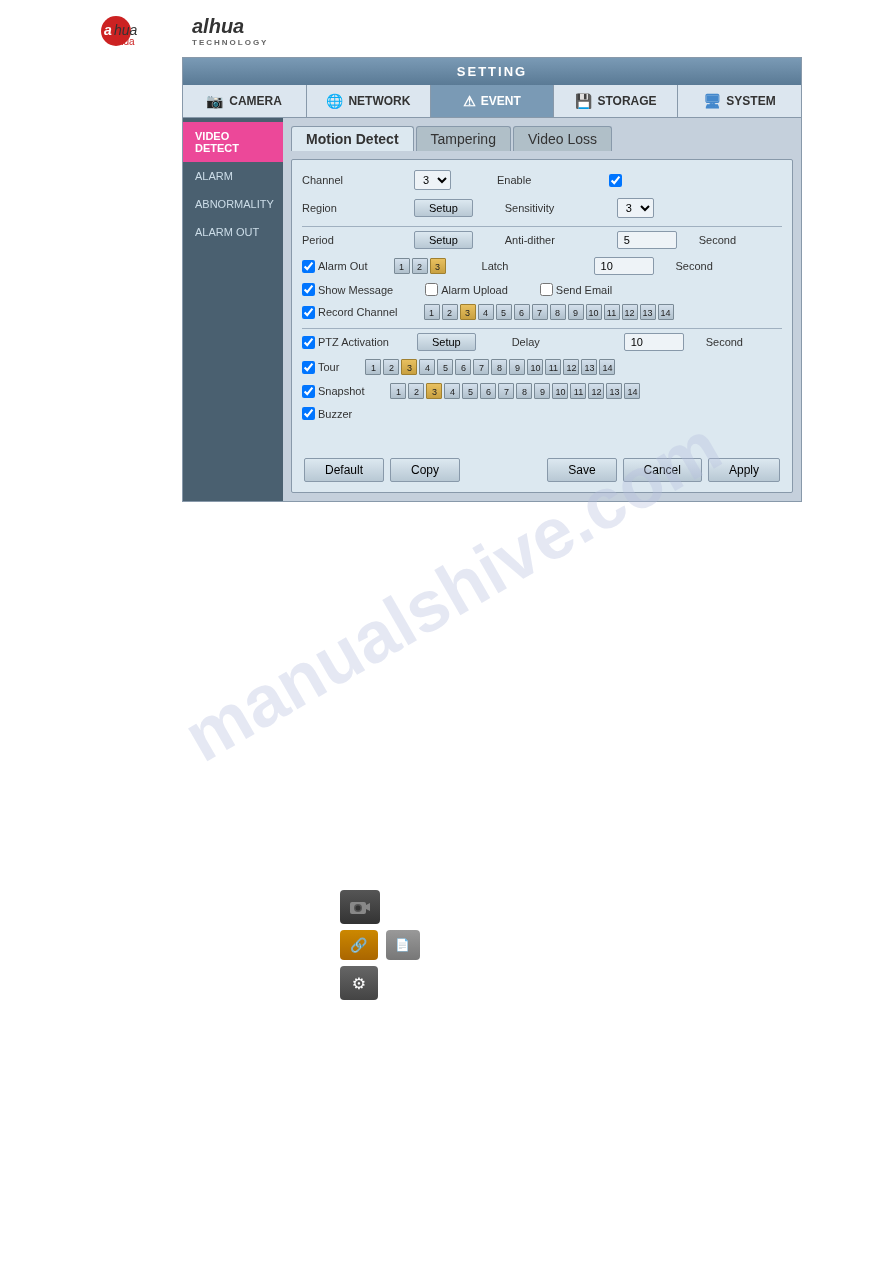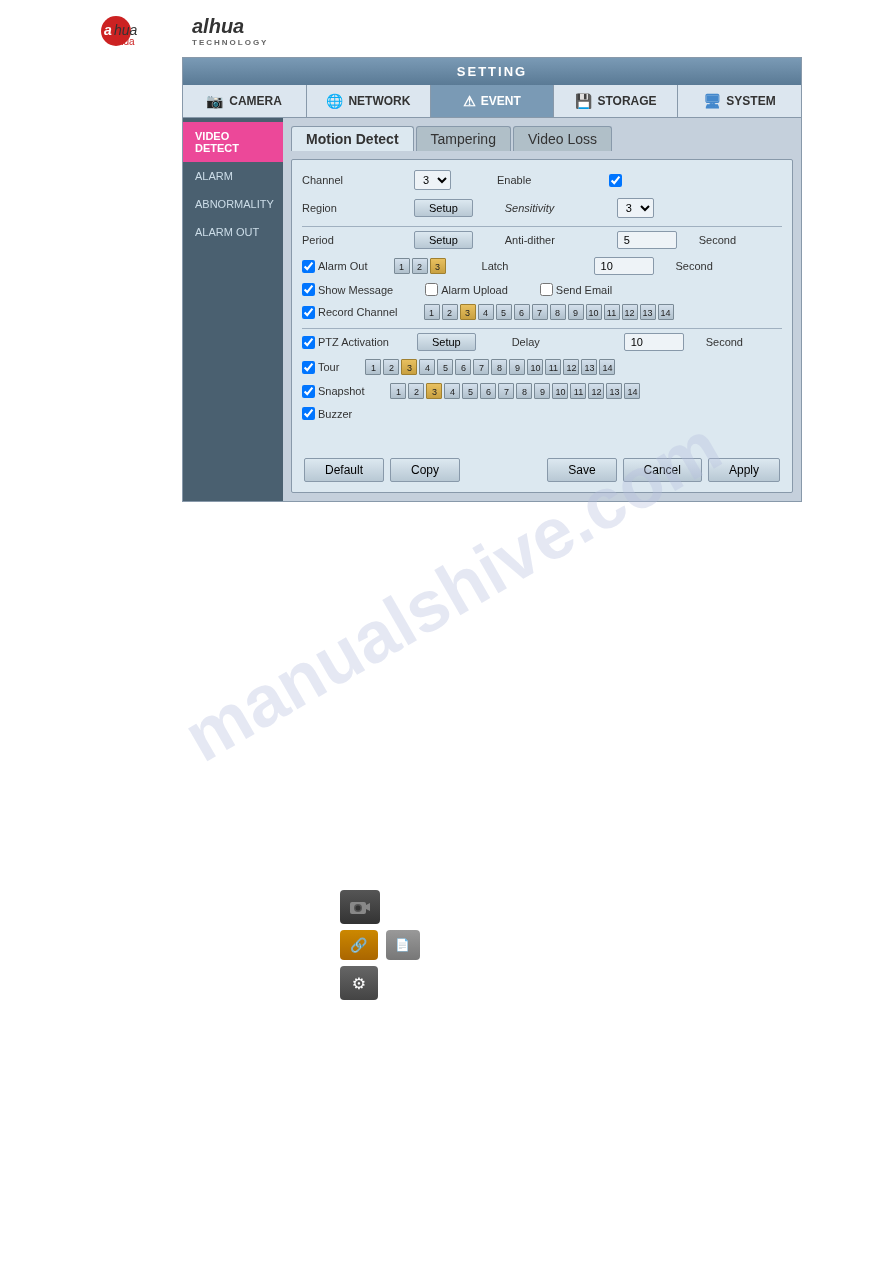--- a/index.html
+++ b/index.html
@@ -160,21 +160,21 @@
             <select class="form-select">
               <option>3</option>
             </select>
             <span class="form-label" style="margin-left:24px;">Enable</span>
             <input type="checkbox" checked="" style="">
           </div>
 
           <div class="form-row">
             <span class="form-label">Region</span>
             <button class="btn-setup">Setup</button>
-            <span class="form-label" style="margin-left:10px;font-style:italic;">Sensitivity</span>
+            <span class="form-label" style="margin-left:10px;">Sensitivity</span>
             <select class="form-select">
               <option>3</option>
             </select>
           </div>
 
           <div class="form-divider"></div>
 
           <div class="form-row">
             <span class="form-label">Period</span>
             <button class="btn-setup">Setup</button>

